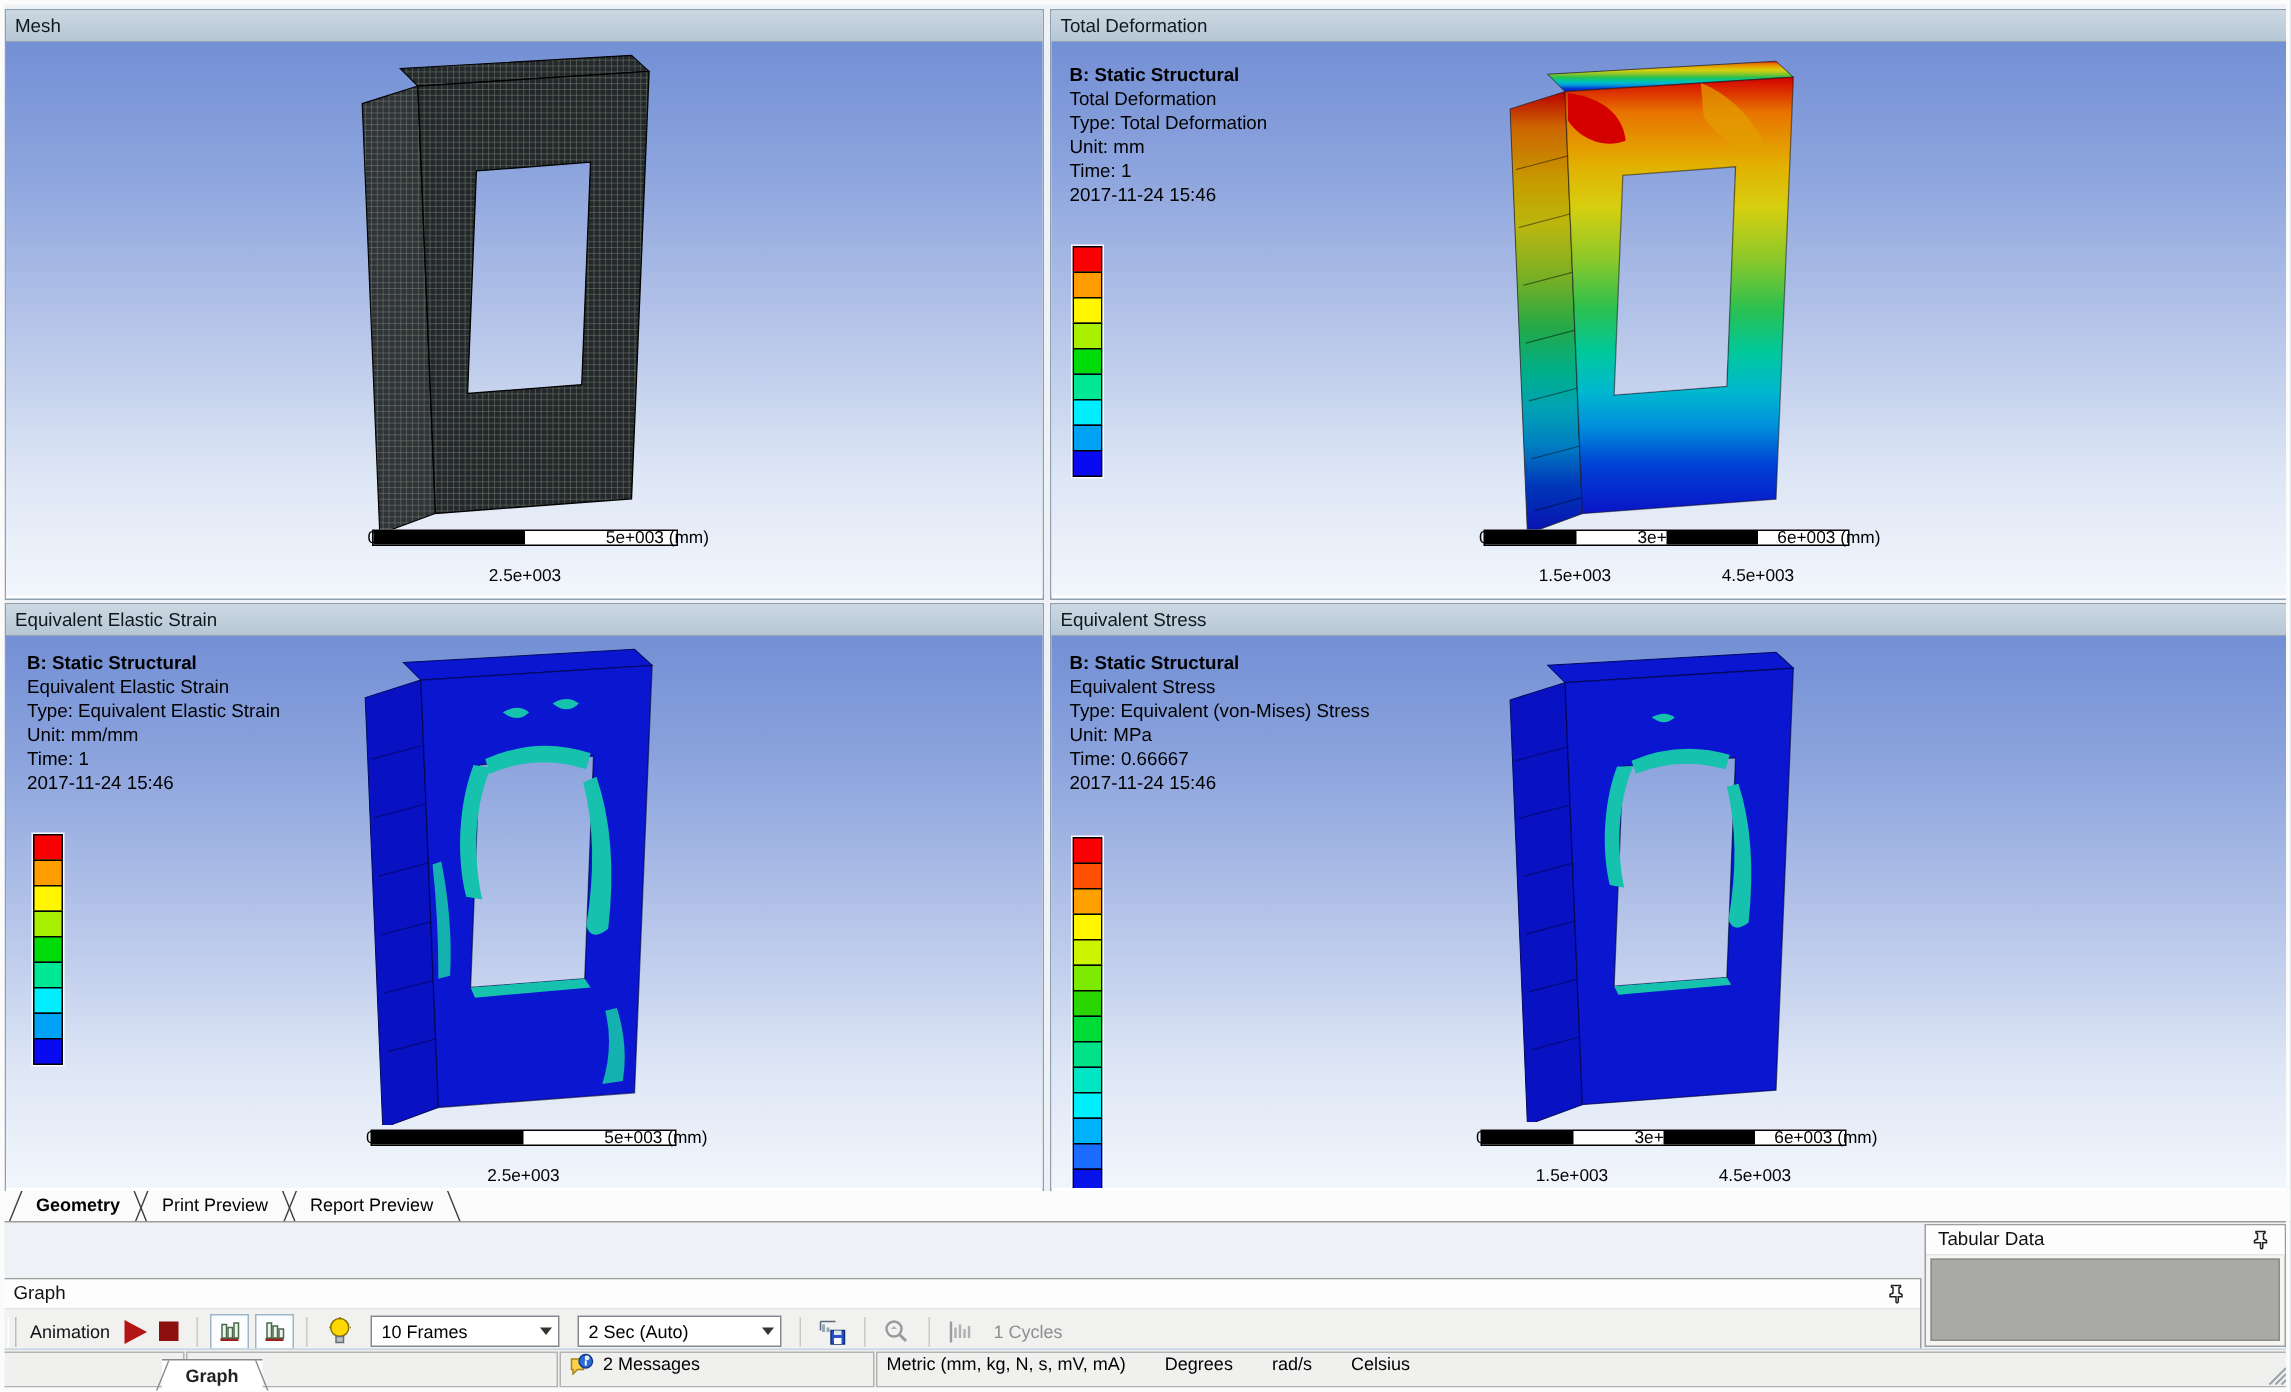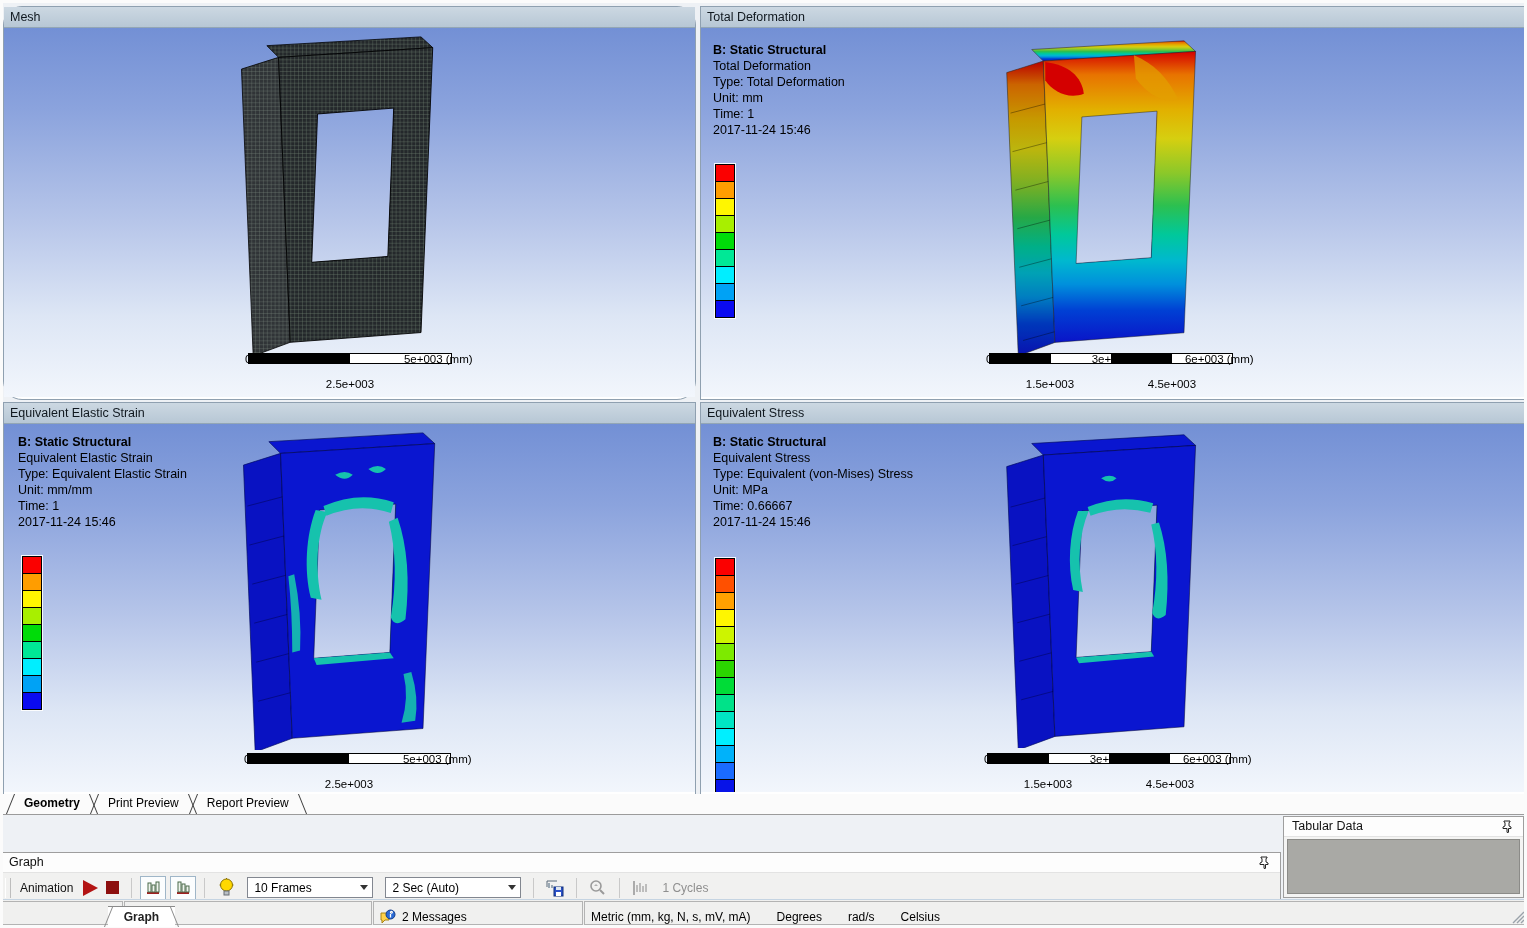--- a/index.html
+++ b/index.html
@@ -70,21 +70,21 @@
   .gtab::before{left:0;transform:skewX(-22deg);}
   .gtab::after{right:0;transform:skewX(22deg);}
   .gtab.active{font-weight:bold;background:#fff;z-index:2;border-top:1px solid #8a8a8a;}
 
   
   .tabular-panel{position:absolute;left:1283px;top:816px;width:241px;height:82px;background:#f4f4f3;border:1px solid #9e9e9e;box-sizing:border-box;}
   .tabular-content{position:absolute;left:3px;right:3px;top:22px;bottom:3px;background:#a9a9a5;border:1px solid #8b8b88;}
 
   
   .status-bar{position:absolute;left:0;top:899px;width:1527px;height:26px;background:#f0f0ef;display:flex;align-items:stretch;font-size:12px;color:#000;border-top:1px solid #c5d4e2;}
-  .sb-seg{border:1px solid #b3b3b3;margin:1px 0 1px 1px;display:flex;align-items:flex-end;padding:0 6px;box-sizing:border-box;background:#f0f0ef;}
+  .sb-seg{border:1px solid #b3b3b3;margin:1px 0 1px 1px;display:flex;align-items:flex-start;padding:0 6px;box-sizing:border-box;background:#f0f0ef;}
   .sb-units span{margin-right:26px;}
   .resize-grip{position:absolute;right:2px;bottom:2px;}
 
   
   .bulb{width:15px;height:20px;}
   svg{display:block;}
 </style>
 </head>
 <body>
 
@@ -109,21 +109,21 @@
       <stop offset="0.72" stop-color="#00b8cf"></stop>
       <stop offset="0.8" stop-color="#0090dc"></stop>
       <stop offset="0.89" stop-color="#0040d4"></stop>
       <stop offset="1" stop-color="#0a14c8"></stop>
     </linearGradient>
   </defs>
 </svg>
 
 <div class="window">
 
-  <section class="vp" style="left:3px;top:6px;width:691px;height:392px;border-radius:19px;">
+  <section class="vp" style="left:3px;top:6px;width:691px;height:392px;">
     <div class="vp-title">Mesh</div>
     <div class="vp-canvas vp0-canvas">
       <svg class="model" style="left:212px;top:4px;" width="250" height="322" viewBox="0 0 240 330">
         <path d="M44,14 L202,5 L214,16 L56,26 Z" fill="url(#meshPat)" stroke="#000" stroke-width="0.8"></path>
         <path d="M18,38 L56,26 L68,318 L30,332 Z" fill="url(#meshPatS)" stroke="#000" stroke-width="0.8"></path>
         <path d="M174,78 L186,84 L180,232 L168,230 Z" fill="#15181c"></path>
         <path d="M90,236 L168,230 L186,252 L96,262 Z" fill="url(#meshPat)"></path>
         <path fill-rule="evenodd" d="M56,26 L214,16 L202,308 L68,318 Z M96,84 L174,78 L168,230 L90,236 Z" fill="url(#meshPat)" stroke="#000" stroke-width="0.9"></path>
       </svg>
       <div class="scale" style="left:244px;top:312px;width:204px;">

